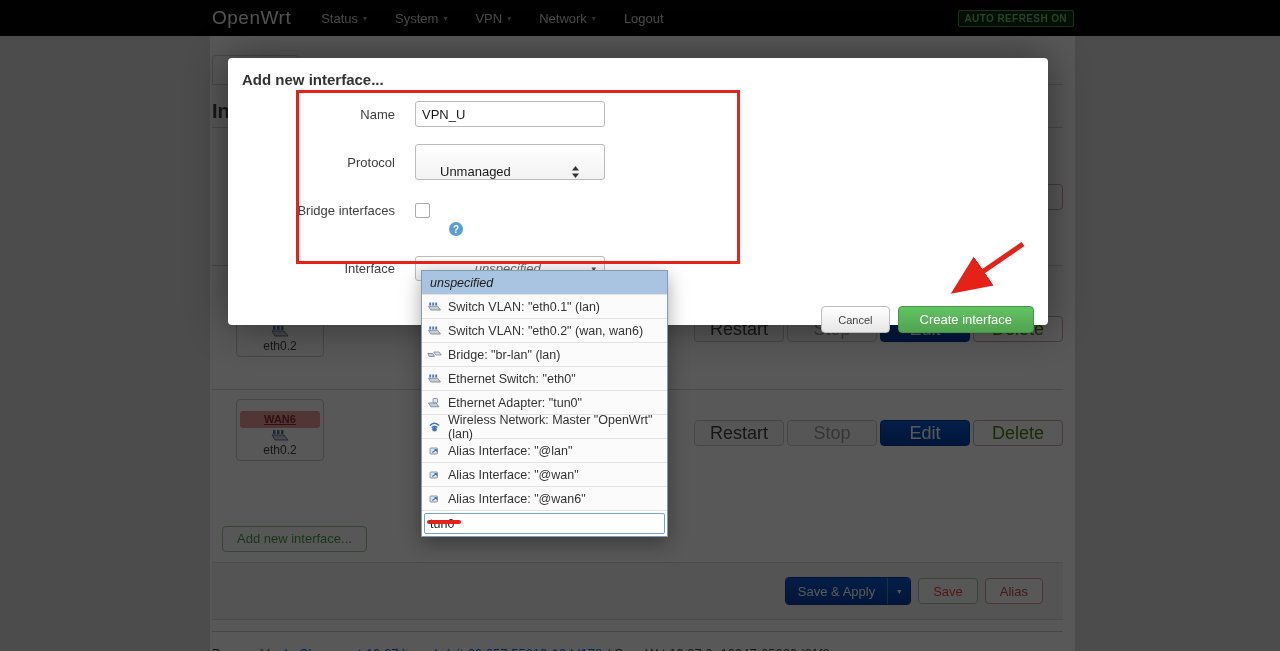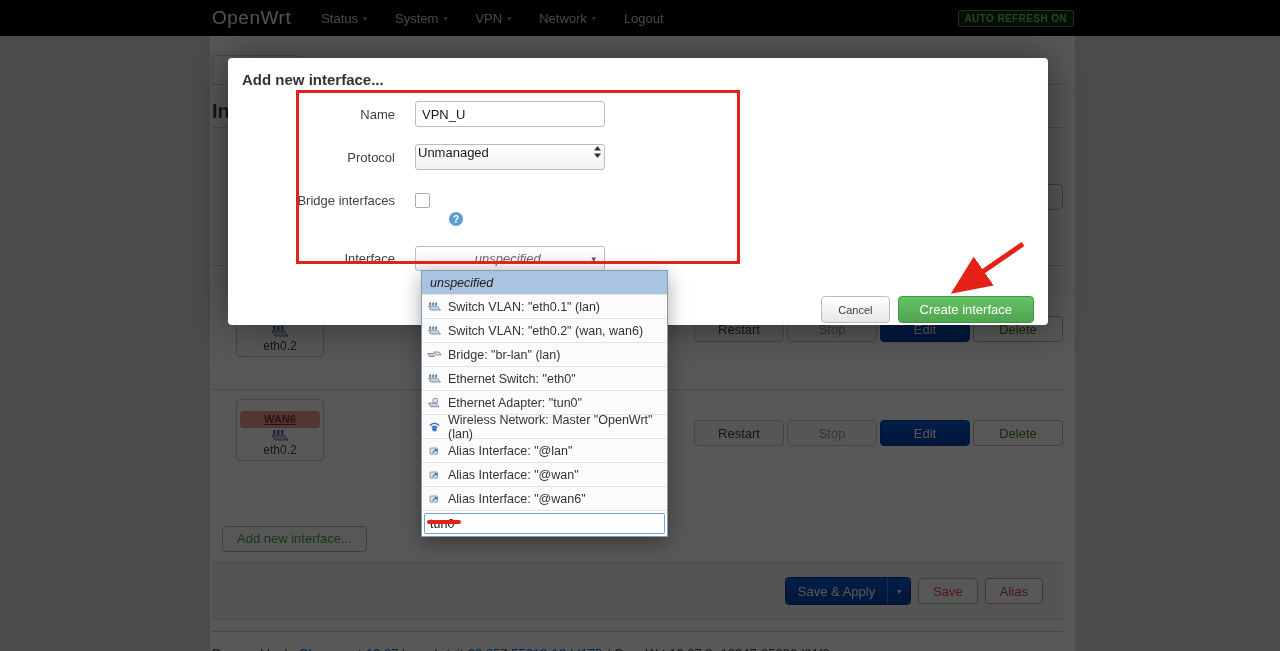--- a/index.html
+++ b/index.html
@@ -36,21 +36,21 @@
   .row-3 .btn-group{margin-top:30px;}
 
   .iface-box{margin-left:24px;width:88px;height:62px;box-sizing:border-box;border:1px solid #cccccc;
              border-radius:4px;background:#fff;display:flex;flex-direction:column;align-items:center;
              justify-content:flex-end;padding:3px;gap:1px;}
   .zone-badge{width:100%;height:17px;box-sizing:border-box;border-radius:3px;background:#ee9b9b;
               color:#8b2c2c;font-size:11px;font-weight:bold;text-align:center;line-height:17px;text-decoration:underline;}
   .dev-label{font-size:12px;color:#404040;line-height:13px;}
 
   .btn-group{display:flex;gap:3px;margin-right:0;}
-  .btn{box-sizing:border-box;width:90px;height:26px;border-radius:4px;font-size:13px;
+  .btn{box-sizing:border-box;width:90px;height:26px;border-radius:4px;font-size:18px;
        display:flex;align-items:center;justify-content:center;cursor:pointer;}
   .btn-restart{background:#fafafa;border:1px solid #cccccc;color:#404040;}
   .btn-stop{background:#fafafa;border:1px solid #cccccc;color:#9a9a9a;}
   .btn-edit{background:linear-gradient(#0a58cf,#0640a8);border:1px solid #063b93;color:#fff;}
   .btn-delete{background:#ffffff;border:1px solid #d3a5a4;color:#4d7c0f;}
 
   .add-btn{margin:32px 0 0 10px;display:inline-block;box-sizing:border-box;height:26px;
            padding:0 14px;line-height:24px;font-size:13px;color:#4a9b4a;background:#fdfdfd;
            border:1px solid #9fc59f;border-radius:4px;cursor:pointer;}
 
@@ -76,23 +76,23 @@
   
   .modal{position:absolute;left:228px;top:58px;width:820px;height:267px;background:#ffffff;
          border-radius:4px;box-shadow:0 0 40px rgba(0,0,0,.45);z-index:50;box-sizing:border-box;
          padding:13px 14px 8px;}
   .modal-title{font-size:15px;font-weight:bold;color:#333333;height:18px;}
   .frow{display:flex;align-items:center;}
   .flabel{width:173px;box-sizing:border-box;text-align:right;padding-right:20px;
           font-size:13px;color:#404040;flex:none;}
   .txt-input{box-sizing:border-box;width:190px;height:26px;border:1px solid #bbbbbb;border-radius:3px;
              font-size:13px;color:#1a1a1a;padding:0 6px;font-family:"Liberation Sans",sans-serif;outline:none;}
-  .sel{box-sizing:border-box;width:190px;height:26px;border:1px solid #bbbbbb;border-radius:3px;
-       background:linear-gradient(#ffffff,#f2f2f2);display:flex;align-items:flex-start;
-       padding:0 2px;font-size:13px;color:#1a1a1a;cursor:pointer;}
+  .sel{box-sizing:border-box;width:190px;height:36px;border:1px solid #bbbbbb;border-radius:3px;
+       background:linear-gradient(#ffffff,#f2f2f2);display:flex;align-items:flex-end;
+       padding:0 24px;font-size:13px;color:#1a1a1a;cursor:pointer;}
   .sel-text{flex:1;}
   .checkbox{width:13px;height:13px;border:1px solid #aaaaaa;border-radius:2px;background:#fff;cursor:pointer;}
   .help-row{display:flex;align-items:center;gap:6px;margin-left:207px;}
   .help-icon{width:14px;height:14px;border-radius:50%;background:#5a9fd4;color:#fff;font-size:10px;
              font-weight:bold;display:flex;align-items:center;justify-content:center;flex:none;}
   .help-text{font-size:13px;color:#404040;}
   .dd-closed{box-sizing:border-box;width:190px;height:25px;border:1px solid #bbbbbb;border-radius:3px;
              background:linear-gradient(#ffffff,#f0f0f0);display:flex;align-items:center;
              padding:0 8px;cursor:pointer;}
   .dd-closed .ph{flex:1;text-align:center;font-size:13px;font-style:italic;color:#666666;}

